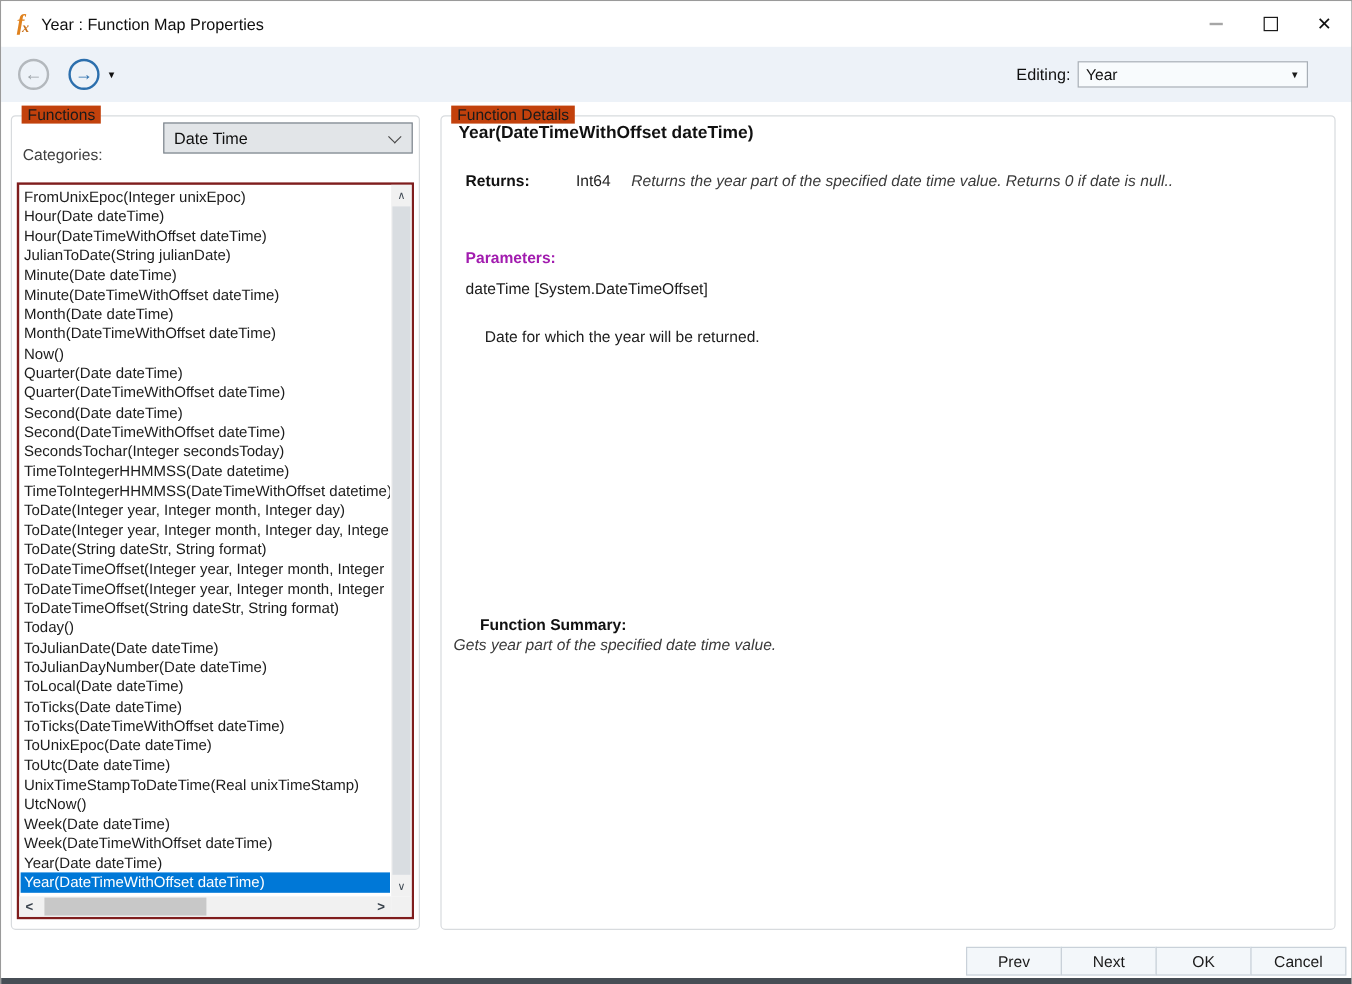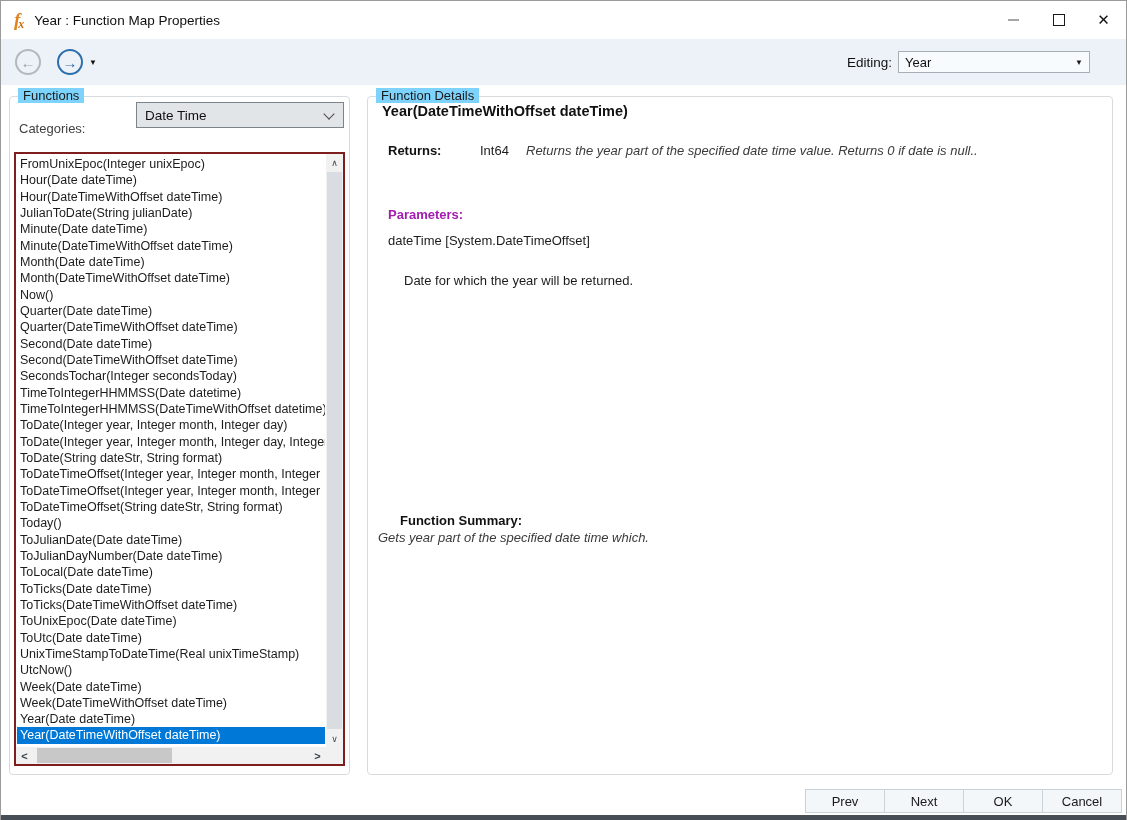--- a/index.html
+++ b/index.html
@@ -26,21 +26,21 @@
   .nav-fwd  { border:2px solid #2c6fad; color:#2c6fad; margin-left:16px; }
   .nav-caret { font-size:8px; color:#111; margin-left:6px; }
   .editing-group { margin-left:auto; display:flex; align-items:center; margin-right:22px; }
   .editing-label { font-size:13.5px; color:#101010; margin-right:6px; }
   .editing-combo { width:192px; height:22px; background:#f8fbfd; border:1px solid #a7aeb6; display:flex; align-items:center; padding-left:6px; font-size:13px; color:#101010; }
   .editing-combo .caret { margin-left:auto; margin-right:6px; font-size:8px; color:#1a1a1a; }
 
   
   .content { position:absolute; top:84px; left:0; right:0; bottom:5px; background:#fff; }
   .groupbox { position:absolute; border:1px solid #d8dbde; border-radius:4px; }
-  .legend { position:absolute; top:-9px; left:8px; background:#7dd3fc; padding:0 5px; font-size:13px; color:#1a1a1a; }
+  .legend { position:absolute; top:-9px; left:8px; background:#c2410c; padding:0 5px; font-size:13px; color:#1a1a1a; }
   .gb-functions { left:8px; top:11px; width:341px; height:679px; }
   .gb-details   { left:366px; top:11px; width:746px; height:679px; }
 
   .cat-label { position:absolute; left:9px; top:24px; font-size:13px; color:#404040; }
   .cat-combo { position:absolute; left:126px; top:5px; width:208px; height:26px; background:#e2e5e8; border:1px solid #7b838b; display:flex; align-items:center; padding-left:8px; font-size:13.5px; color:#101010; }
   .chevron-down { width:8px; height:8px; border-left:1.5px solid #4a4a4a; border-bottom:1.5px solid #4a4a4a; transform:rotate(-45deg); margin-left:auto; margin-right:10px; margin-bottom:3px; }
 
   
   .listbox { position:absolute; left:4px; right:4px; top:55px; bottom:8px; border:2px solid #7f1d1d; background:#fff; }
   .list-items { position:absolute; top:1px; left:1px; right:18px; bottom:18px; overflow:hidden; padding-top:1px; }
@@ -179,21 +179,21 @@
     <div class="groupbox gb-details">
       <span class="legend">Function Details</span>
       <div class="sig">Year(DateTimeWithOffset dateTime)</div>
       <div class="ret-label">Returns:</div>
       <div class="ret-type">Int64</div>
       <div class="ret-desc">Returns the year part of the specified date time value. Returns 0 if date is null..</div>
       <div class="params-label">Parameters:</div>
       <div class="param-type">dateTime [System.DateTimeOffset]</div>
       <div class="param-desc">Date for which the year will be returned.</div>
       <div class="summary-label">Function Summary:</div>
-      <div class="summary-text">Gets year part of the specified date time which.</div>
+      <div class="summary-text">Gets year part of the specified date time value.</div>
     </div>
 
     <div class="footer">
       <div class="btn">Prev</div>
       <div class="btn">Next</div>
       <div class="btn">OK</div>
       <div class="btn">Cancel</div>
     </div>
   </div>
 

